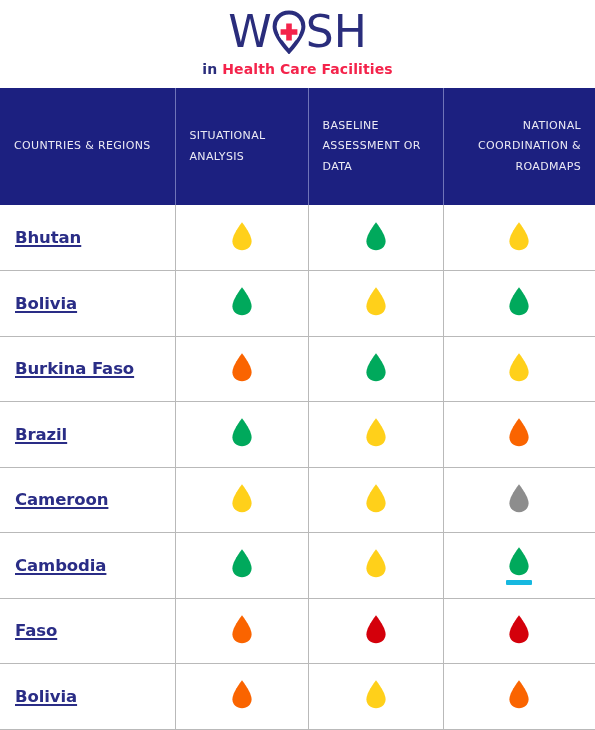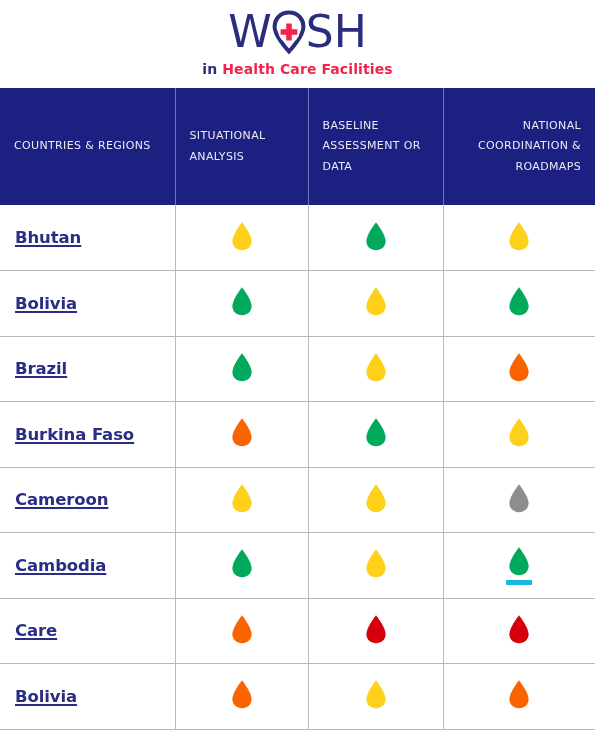--- a/index.html
+++ b/index.html
@@ -232,20 +232,44 @@
             </span></td>
           <td class="status-cell"><span class="drop-holder">
               <span>
                 <svg class="drop-icon" width="22" height="30" viewBox="0 0 22 30" aria-hidden="true">
                   <path d="M11 1.2 C11 1.2 20.6 13.2 20.6 20.2 C20.6 25.4 16.3 29.2 11 29.2 C5.7 29.2 1.4 25.4 1.4 20.2 C1.4 13.2 11 1.2 11 1.2 Z" fill="#00a95c"></path>
                 </svg>
               </span>
             </span></td>
         </tr>
         <tr>
+          <td class="country-cell"><span class="country-link">Burkina Faso</span></td>
+          <td class="status-cell"><span class="drop-holder">
+              <span>
+                <svg class="drop-icon" width="22" height="30" viewBox="0 0 22 30" aria-hidden="true">
+                  <path d="M11 1.2 C11 1.2 20.6 13.2 20.6 20.2 C20.6 25.4 16.3 29.2 11 29.2 C5.7 29.2 1.4 25.4 1.4 20.2 C1.4 13.2 11 1.2 11 1.2 Z" fill="#fa6400"></path>
+                </svg>
+              </span>
+            </span></td>
+          <td class="status-cell"><span class="drop-holder">
+              <span>
+                <svg class="drop-icon" width="22" height="30" viewBox="0 0 22 30" aria-hidden="true">
+                  <path d="M11 1.2 C11 1.2 20.6 13.2 20.6 20.2 C20.6 25.4 16.3 29.2 11 29.2 C5.7 29.2 1.4 25.4 1.4 20.2 C1.4 13.2 11 1.2 11 1.2 Z" fill="#00a95c"></path>
+                </svg>
+              </span>
+            </span></td>
+          <td class="status-cell"><span class="drop-holder">
+              <span>
+                <svg class="drop-icon" width="22" height="30" viewBox="0 0 22 30" aria-hidden="true">
+                  <path d="M11 1.2 C11 1.2 20.6 13.2 20.6 20.2 C20.6 25.4 16.3 29.2 11 29.2 C5.7 29.2 1.4 25.4 1.4 20.2 C1.4 13.2 11 1.2 11 1.2 Z" fill="#ffd01a"></path>
+                </svg>
+              </span>
+            </span></td>
+        </tr>
+        <tr>
           <td class="country-cell"><span class="country-link">Brazil</span></td>
           <td class="status-cell"><span class="drop-holder">
               <span>
                 <svg class="drop-icon" width="22" height="30" viewBox="0 0 22 30" aria-hidden="true">
                   <path d="M11 1.2 C11 1.2 20.6 13.2 20.6 20.2 C20.6 25.4 16.3 29.2 11 29.2 C5.7 29.2 1.4 25.4 1.4 20.2 C1.4 13.2 11 1.2 11 1.2 Z" fill="#00a95c"></path>
                 </svg>
               </span>
             </span></td>
           <td class="status-cell"><span class="drop-holder">
               <span>
@@ -256,44 +280,20 @@
             </span></td>
           <td class="status-cell"><span class="drop-holder">
               <span>
                 <svg class="drop-icon" width="22" height="30" viewBox="0 0 22 30" aria-hidden="true">
                   <path d="M11 1.2 C11 1.2 20.6 13.2 20.6 20.2 C20.6 25.4 16.3 29.2 11 29.2 C5.7 29.2 1.4 25.4 1.4 20.2 C1.4 13.2 11 1.2 11 1.2 Z" fill="#fa6400"></path>
                 </svg>
               </span>
             </span></td>
         </tr>
         <tr>
-          <td class="country-cell"><span class="country-link">Burkina Faso</span></td>
-          <td class="status-cell"><span class="drop-holder">
-              <span>
-                <svg class="drop-icon" width="22" height="30" viewBox="0 0 22 30" aria-hidden="true">
-                  <path d="M11 1.2 C11 1.2 20.6 13.2 20.6 20.2 C20.6 25.4 16.3 29.2 11 29.2 C5.7 29.2 1.4 25.4 1.4 20.2 C1.4 13.2 11 1.2 11 1.2 Z" fill="#fa6400"></path>
-                </svg>
-              </span>
-            </span></td>
-          <td class="status-cell"><span class="drop-holder">
-              <span>
-                <svg class="drop-icon" width="22" height="30" viewBox="0 0 22 30" aria-hidden="true">
-                  <path d="M11 1.2 C11 1.2 20.6 13.2 20.6 20.2 C20.6 25.4 16.3 29.2 11 29.2 C5.7 29.2 1.4 25.4 1.4 20.2 C1.4 13.2 11 1.2 11 1.2 Z" fill="#00a95c"></path>
-                </svg>
-              </span>
-            </span></td>
-          <td class="status-cell"><span class="drop-holder">
-              <span>
-                <svg class="drop-icon" width="22" height="30" viewBox="0 0 22 30" aria-hidden="true">
-                  <path d="M11 1.2 C11 1.2 20.6 13.2 20.6 20.2 C20.6 25.4 16.3 29.2 11 29.2 C5.7 29.2 1.4 25.4 1.4 20.2 C1.4 13.2 11 1.2 11 1.2 Z" fill="#ffd01a"></path>
-                </svg>
-              </span>
-            </span></td>
-        </tr>
-        <tr>
           <td class="country-cell"><span class="country-link">Cameroon</span></td>
           <td class="status-cell"><span class="drop-holder">
               <span>
                 <svg class="drop-icon" width="22" height="30" viewBox="0 0 22 30" aria-hidden="true">
                   <path d="M11 1.2 C11 1.2 20.6 13.2 20.6 20.2 C20.6 25.4 16.3 29.2 11 29.2 C5.7 29.2 1.4 25.4 1.4 20.2 C1.4 13.2 11 1.2 11 1.2 Z" fill="#ffd01a"></path>
                 </svg>
               </span>
             </span></td>
           <td class="status-cell"><span class="drop-holder">
               <span>
@@ -329,21 +329,21 @@
           <td class="status-cell"><span class="drop-holder">
               <span>
                 <svg class="drop-icon" width="22" height="30" viewBox="0 0 22 30" aria-hidden="true">
                   <path d="M11 1.2 C11 1.2 20.6 13.2 20.6 20.2 C20.6 25.4 16.3 29.2 11 29.2 C5.7 29.2 1.4 25.4 1.4 20.2 C1.4 13.2 11 1.2 11 1.2 Z" fill="#00a95c"></path>
                 </svg>
               </span>
               <span class="drop-underline"></span>
             </span></td>
         </tr>
         <tr>
-          <td class="country-cell"><span class="country-link">Care</span></td>
+          <td class="country-cell"><span class="country-link">Faso</span></td>
           <td class="status-cell"><span class="drop-holder">
               <span>
                 <svg class="drop-icon" width="22" height="30" viewBox="0 0 22 30" aria-hidden="true">
                   <path d="M11 1.2 C11 1.2 20.6 13.2 20.6 20.2 C20.6 25.4 16.3 29.2 11 29.2 C5.7 29.2 1.4 25.4 1.4 20.2 C1.4 13.2 11 1.2 11 1.2 Z" fill="#fa6400"></path>
                 </svg>
               </span>
             </span></td>
           <td class="status-cell"><span class="drop-holder">
               <span>
                 <svg class="drop-icon" width="22" height="30" viewBox="0 0 22 30" aria-hidden="true">

